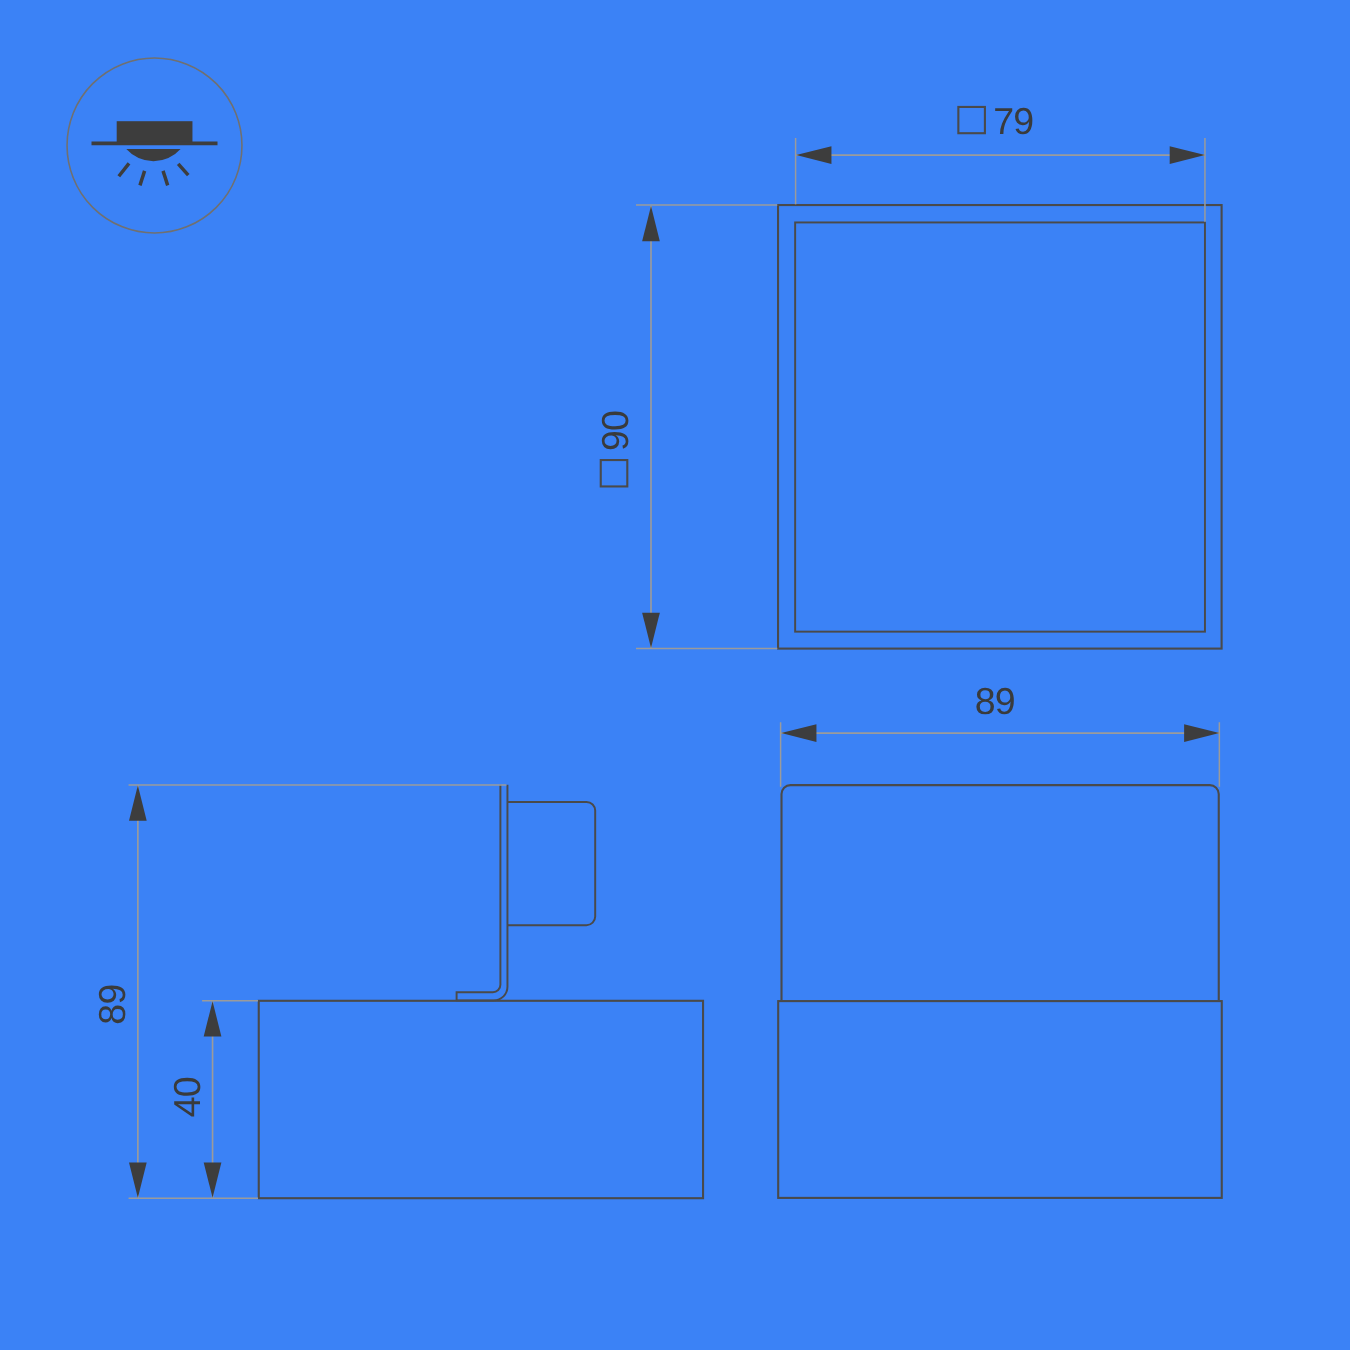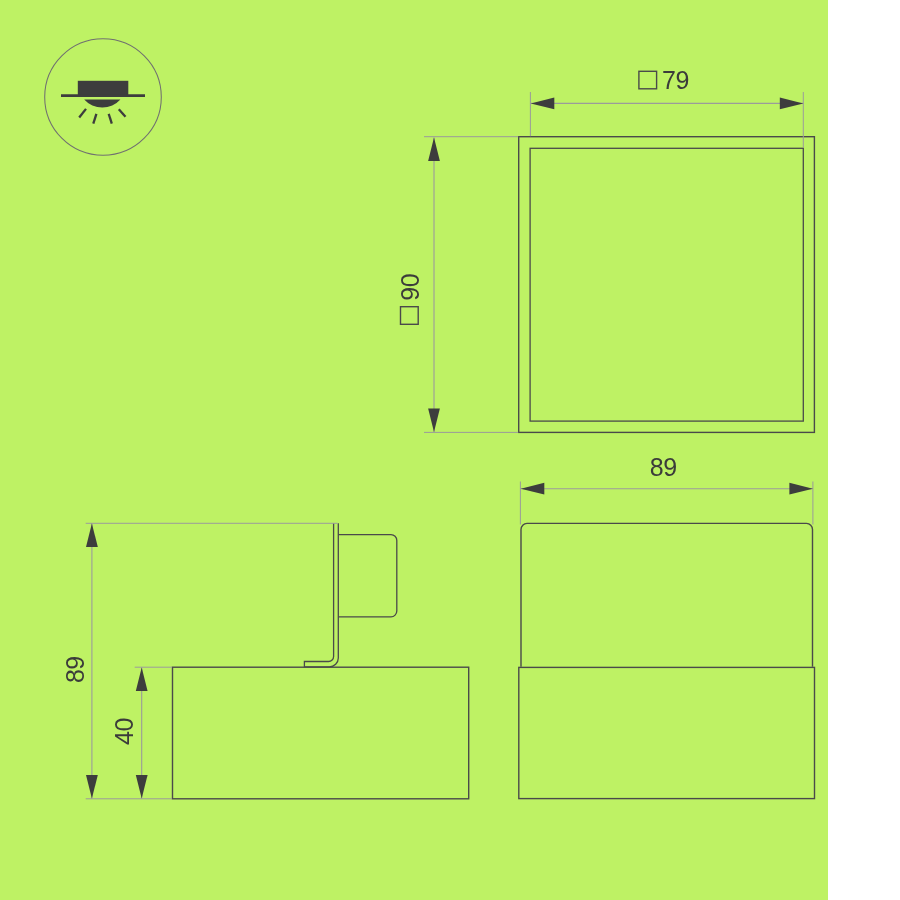--- a/index.html
+++ b/index.html
@@ -1,16 +1,16 @@
 <!DOCTYPE html>
 <html><head>
 <meta charset="utf-8">
 <style>
   html,body{margin:0;padding:0;background:#ffffff;}
-  .wrap{width:828px;height:900px;position:relative;background:#bef264;}
+  .wrap{width:900px;height:900px;position:relative;background:#3b82f6;}
   svg{display:block;transform:translateZ(0);}
   text{font-family:"Liberation Sans",sans-serif;fill:#3a3a3a;fill-opacity:0.99;}
 </style>
 </head>
 <body>
 <div class="wrap">
 <svg width="900" height="900" viewBox="0 0 900 900">
 
   <circle cx="103" cy="97" r="58.3" fill="none" stroke="#707070" stroke-width="1.05"></circle>
 

